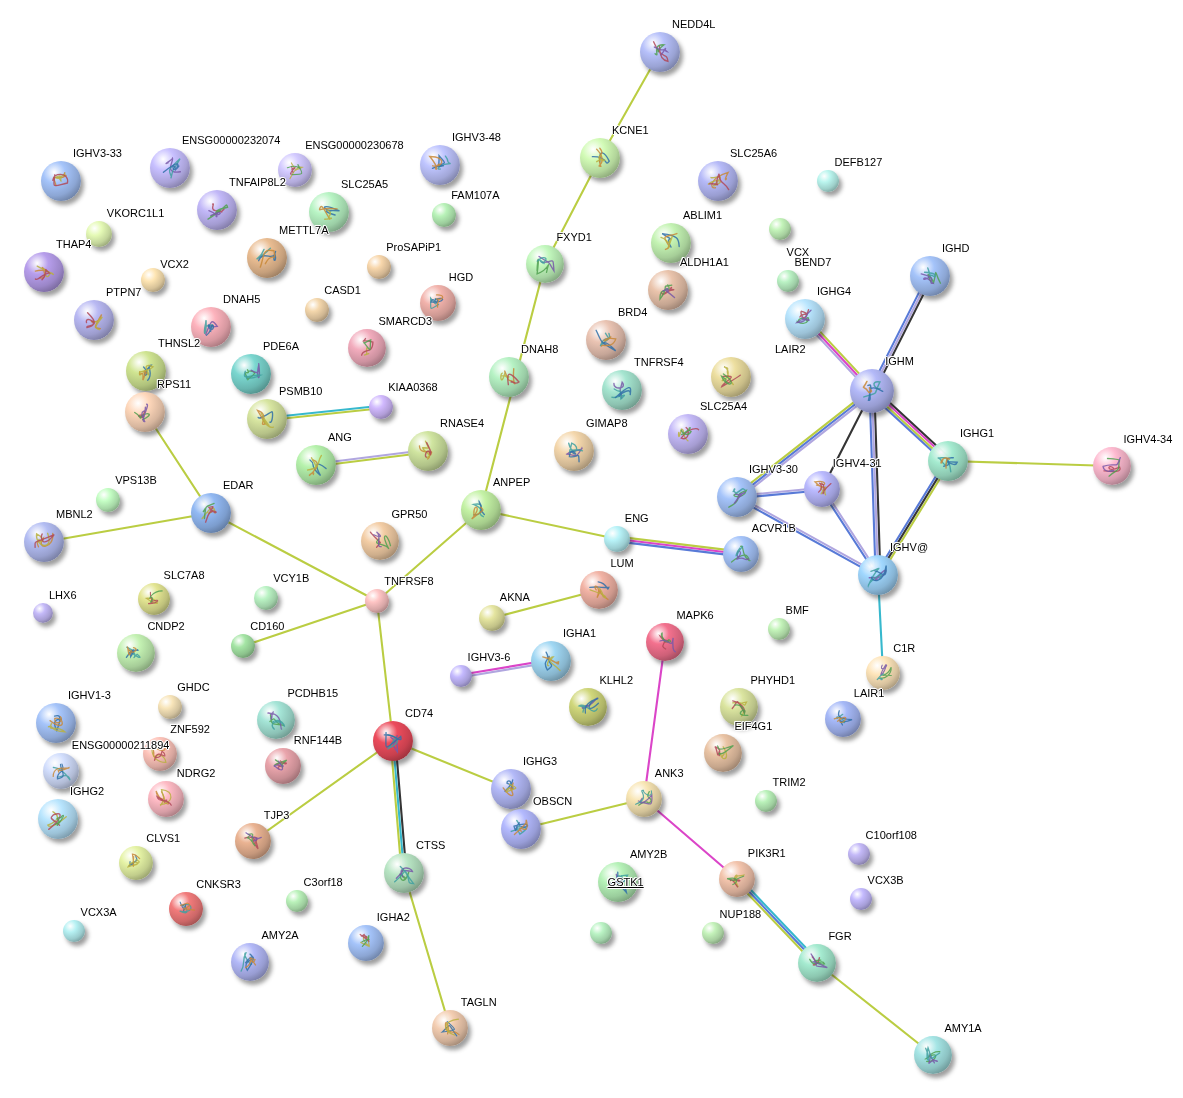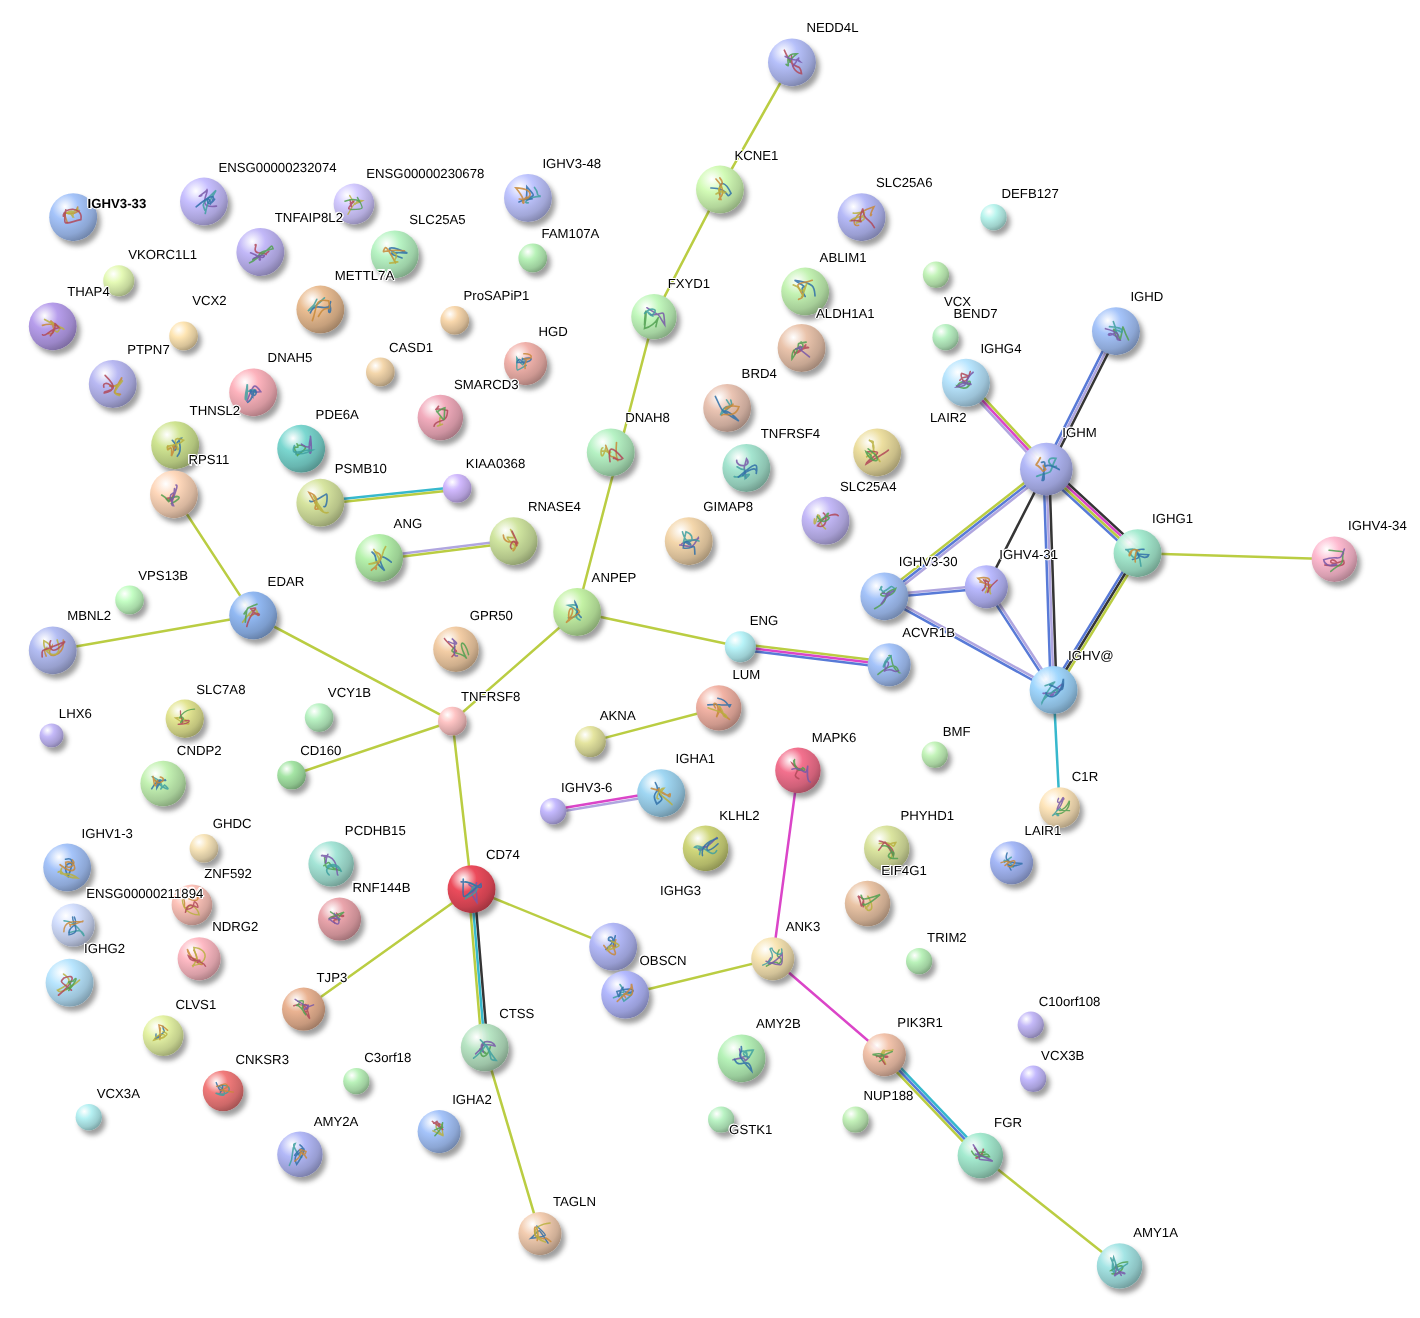--- a/index.html
+++ b/index.html
@@ -102,21 +102,21 @@
       </svg>
     </div>
     <span class="label" style="left: 556.4px; top: 231px;">FXYD1</span>
     <div class="node" style="left: 41px; top: 161px; height: 40px; width: 40px; background: radial-gradient(circle at 33% 28%, rgba(255, 255, 255, 0.95) 0%, rgb(165, 196, 250) 28%, rgb(140, 166, 212) 60%, rgb(81, 96, 123) 98%);">
       <svg viewBox="0 0 40 40" class="ribbon">
         <path d="M13.2 25.6 C6.4 6.0 13.1 21.7 26.4 12.7 C25.3 9.5 20.2 21.0 24.7 8.7" fill="none" stroke="#c88838" stroke-width="1.8" stroke-linecap="round" opacity="0.85"></path>
         <path d="M11.6 15.4 C25.8 8.3 17.0 19.8 19.8 19.5 C11.8 7.4 8.5 23.1 24.8 10.5" fill="none" stroke="#b8b040" stroke-width="1.8" stroke-linecap="round" opacity="0.85"></path>
         <path d="M8.9 18.7 C8.4 8.4 31.2 7.3 28.2 22.4 C9.9 26.7 8.5 31.3 11.6 11.6" fill="none" stroke="#b04858" stroke-width="1.8" stroke-linecap="round" opacity="0.85"></path>
       </svg>
     </div>
-    <span class="label" style="left: 73px; top: 164px; font-weight: bold;">IGHV3-33</span>
+    <span class="label" style="left: 73px; top: 147px;">IGHV3-33</span>
     <div class="node" style="left: 150px; top: 148px; height: 40px; width: 40px; background: radial-gradient(circle at 33% 28%, rgba(255, 255, 255, 0.95) 0%, rgb(199, 191, 255) 28%, rgb(169, 162, 216) 60%, rgb(98, 94, 125) 98%);">
       <svg viewBox="0 0 40 40" class="ribbon">
         <path d="M17.2 13.0 C9.4 16.1 21.5 10.2 23.1 7.0 C24.9 10.2 10.8 27.9 33.4 24.7" fill="none" stroke="#7858a8" stroke-width="1.8" stroke-linecap="round" opacity="0.85"></path>
         <path d="M20.6 29.1 C18.9 21.5 14.2 25.2 32.9 7.4 C21.6 28.9 25.6 13.0 21.1 32.8" fill="none" stroke="#40a0a0" stroke-width="1.8" stroke-linecap="round" opacity="0.85"></path>
         <path d="M11.1 25.4 C31.3 8.7 33.0 13.5 27.1 21.9 C23.2 6.8 20.5 31.8 31.4 17.1" fill="none" stroke="#3070a8" stroke-width="1.8" stroke-linecap="round" opacity="0.85"></path>
       </svg>
     </div>
     <span class="label" style="left: 182px; top: 134px;">ENSG00000232074</span>
     <div class="node" style="left: 278px; top: 153px; height: 34px; width: 34px; background: radial-gradient(circle at 33% 28%, rgba(255, 255, 255, 0.95) 0%, rgb(211, 202, 255) 28%, rgb(179, 171, 220) 60%, rgb(104, 99, 128) 98%);">
       <svg viewBox="0 0 40 40" class="ribbon">
@@ -186,21 +186,21 @@
     <span class="label" style="left: 786.6px; top: 204px; margin-top: 42px;">VCX</span>
     <div class="node" style="left: 24px; top: 252px; height: 40px; width: 40px; background: radial-gradient(circle at 33% 28%, rgba(255, 255, 255, 0.95) 0%, rgb(183, 158, 236) 28%, rgb(155, 134, 200) 60%, rgb(90, 78, 116) 98%);">
       <svg viewBox="0 0 40 40" class="ribbon">
         <path d="M14.5 27.7 C25.8 28.7 18.9 17.2 17.2 13.4 C32.6 27.4 24.8 13.8 8.4 18.6" fill="none" stroke="#c88838" stroke-width="1.8" stroke-linecap="round" opacity="0.85"></path>
         <path d="M10.8 12.1 C20.0 17.6 26.6 18.7 32.4 23.4 C26.4 15.3 27.1 30.0 22.4 24.6" fill="none" stroke="#b8b040" stroke-width="1.8" stroke-linecap="round" opacity="0.85"></path>
         <path d="M8.5 28.9 C11.3 32.3 17.3 21.9 26.6 21.2 C16.8 11.9 27.9 17.2 17.1 30.0" fill="none" stroke="#b04858" stroke-width="1.8" stroke-linecap="round" opacity="0.85"></path>
       </svg>
     </div>
     <span class="label" style="left: 56px; top: 238px;">THAP4</span>
     <div class="node" style="left: 141px; top: 268px; height: 24px; width: 24px; background: radial-gradient(circle at 33% 28%, rgba(255, 255, 255, 0.95) 0%, rgb(254, 229, 179) 28%, rgb(215, 194, 152) 60%, rgb(125, 113, 88) 98%);"></div>
-    <span class="label" style="left: 160.2px; top: 245px;">VCX2</span>
+    <span class="label" style="left: 160.2px; top: 258px;">VCX2</span>
     <div class="node" style="left: 305px; top: 298px; height: 24px; width: 24px; background: radial-gradient(circle at 33% 28%, rgba(255, 255, 255, 0.95) 0%, rgb(244, 215, 172) 28%, rgb(207, 182, 146) 60%, rgb(120, 106, 85) 98%);"></div>
     <span class="label" style="left: 324.2px; top: 284px;">CASD1</span>
     <div class="node" style="left: 420px; top: 285px; height: 36px; width: 36px; background: radial-gradient(circle at 33% 28%, rgba(255, 255, 255, 0.95) 0%, rgb(242, 179, 172) 28%, rgb(205, 152, 146) 60%, rgb(119, 88, 85) 98%);">
       <svg viewBox="0 0 40 40" class="ribbon">
         <path d="M21.3 22.5 C6.4 31.3 10.4 31.6 9.7 13.3 C13.1 17.8 20.6 29.6 16.6 14.0" fill="none" stroke="#40a0a0" stroke-width="1.8" stroke-linecap="round" opacity="0.85"></path>
         <path d="M16.4 15.2 C32.6 10.1 30.7 19.9 10.2 19.1 C13.2 6.9 20.3 29.7 19.8 14.9" fill="none" stroke="#3070a8" stroke-width="1.8" stroke-linecap="round" opacity="0.85"></path>
         <path d="M18.3 8.6 C31.2 7.8 29.7 17.4 18.1 14.4 C26.7 14.9 17.8 16.6 19.9 26.5" fill="none" stroke="#c88838" stroke-width="1.8" stroke-linecap="round" opacity="0.85"></path>
       </svg>
     </div>
     <span class="label" style="left: 448.8px; top: 271px;">HGD</span>
@@ -588,21 +588,21 @@
       </svg>
     </div>
     <span class="label" style="left: 293.8px; top: 734px;">RNF144B</span>
     <div class="node" style="left: 491px; top: 769px; height: 40px; width: 40px; background: radial-gradient(circle at 33% 28%, rgba(255, 255, 255, 0.95) 0%, rgb(179, 185, 248) 28%, rgb(152, 157, 210) 60%, rgb(88, 91, 122) 98%);">
       <svg viewBox="0 0 40 40" class="ribbon">
         <path d="M11.8 22.6 C28.2 8.6 13.0 6.1 14.7 12.4 C30.2 17.0 15.7 29.7 22.0 7.8" fill="none" stroke="#3070a8" stroke-width="1.8" stroke-linecap="round" opacity="0.85"></path>
         <path d="M9.5 18.3 C18.7 31.1 27.4 32.6 18.2 17.7 C24.7 22.8 19.1 20.7 22.6 12.0" fill="none" stroke="#c88838" stroke-width="1.8" stroke-linecap="round" opacity="0.85"></path>
         <path d="M14.1 20.1 C23.3 14.9 14.6 20.8 13.7 23.4 C29.4 18.5 29.6 18.6 17.6 13.5" fill="none" stroke="#b8b040" stroke-width="1.8" stroke-linecap="round" opacity="0.85"></path>
       </svg>
     </div>
-    <span class="label" style="left: 523px; top: 737px; margin-left: 27px;">IGHG3</span>
+    <span class="label" style="left: 523px; top: 755px;">IGHG3</span>
     <div class="node" style="left: 626px; top: 781px; height: 36px; width: 36px; background: radial-gradient(circle at 33% 28%, rgba(255, 255, 255, 0.95) 0%, rgb(248, 229, 179) 28%, rgb(210, 194, 152) 60%, rgb(122, 113, 88) 98%);">
       <svg viewBox="0 0 40 40" class="ribbon">
         <path d="M12.7 29.5 C31.3 17.0 23.8 32.9 30.8 23.5 C32.2 16.4 21.4 21.2 28.2 9.7" fill="none" stroke="#50a050" stroke-width="1.8" stroke-linecap="round" opacity="0.85"></path>
         <path d="M18.0 19.2 C8.3 32.7 23.8 25.0 31.9 14.3 C33.0 31.4 31.9 29.8 12.2 23.4" fill="none" stroke="#7858a8" stroke-width="1.8" stroke-linecap="round" opacity="0.85"></path>
         <path d="M8.3 28.2 C32.1 18.4 10.6 7.1 19.5 7.7 C19.8 13.6 33.9 20.2 31.2 8.5" fill="none" stroke="#40a0a0" stroke-width="1.8" stroke-linecap="round" opacity="0.85"></path>
       </svg>
     </div>
     <span class="label" style="left: 654.8px; top: 767px;">ANK3</span>
     <div class="node" style="left: 148px; top: 781px; height: 36px; width: 36px; background: radial-gradient(circle at 33% 28%, rgba(255, 255, 255, 0.95) 0%, rgb(254, 186, 196) 28%, rgb(215, 158, 166) 60%, rgb(125, 92, 96) 98%);">
       <svg viewBox="0 0 40 40" class="ribbon">
@@ -678,21 +678,21 @@
         <path d="M11.1 9.5 C17.7 27.1 17.2 12.5 16.6 22.0 C18.6 20.6 23.0 8.4 14.7 14.6" fill="none" stroke="#3070a8" stroke-width="1.8" stroke-linecap="round" opacity="0.85"></path>
         <path d="M11.6 14.4 C18.8 14.0 23.4 7.1 26.2 14.7 C15.7 22.6 8.5 17.5 33.3 21.9" fill="none" stroke="#c88838" stroke-width="1.8" stroke-linecap="round" opacity="0.85"></path>
       </svg>
     </div>
     <span class="label" style="left: 196.2px; top: 878px;">CNKSR3</span>
     <div class="node" style="left: 286px; top: 890px; height: 22px; width: 22px; background: radial-gradient(circle at 33% 28%, rgba(255, 255, 255, 0.95) 0%, rgb(186, 242, 186) 28%, rgb(158, 205, 158) 60%, rgb(92, 119, 92) 98%);"></div>
     <span class="label" style="left: 303.6px; top: 876px;">C3orf18</span>
     <div class="node" style="left: 850px; top: 888px; height: 22px; width: 22px; background: radial-gradient(circle at 33% 28%, rgba(255, 255, 255, 0.95) 0%, rgb(196, 186, 254) 28%, rgb(166, 158, 215) 60%, rgb(96, 92, 125) 98%);"></div>
     <span class="label" style="left: 867.6px; top: 874px;">VCX3B</span>
     <div class="node" style="left: 590px; top: 922px; height: 22px; width: 22px; background: radial-gradient(circle at 33% 28%, rgba(255, 255, 255, 0.95) 0%, rgb(186, 243, 196) 28%, rgb(158, 206, 166) 60%, rgb(92, 119, 96) 98%);"></div>
-    <span class="label" style="left: 607.6px; top: 936px;">GSTK1</span>
+    <span class="label" style="left: 607.6px; top: 876px; text-decoration: underline;">GSTK1</span>
     <div class="node" style="left: 702px; top: 922px; height: 22px; width: 22px; background: radial-gradient(circle at 33% 28%, rgba(255, 255, 255, 0.95) 0%, rgb(196, 242, 186) 28%, rgb(166, 205, 158) 60%, rgb(96, 119, 92) 98%);"></div>
     <span class="label" style="left: 719.6px; top: 908px;">NUP188</span>
     <div class="node" style="left: 63px; top: 920px; height: 22px; width: 22px; background: radial-gradient(circle at 33% 28%, rgba(255, 255, 255, 0.95) 0%, rgb(182, 241, 243) 28%, rgb(154, 204, 206) 60%, rgb(89, 118, 119) 98%);"></div>
     <span class="label" style="left: 80.6px; top: 906px;">VCX3A</span>
     <div class="node" style="left: 348px; top: 925px; height: 36px; width: 36px; background: radial-gradient(circle at 33% 28%, rgba(255, 255, 255, 0.95) 0%, rgb(165, 196, 250) 28%, rgb(140, 166, 212) 60%, rgb(81, 96, 123) 98%);">
       <svg viewBox="0 0 40 40" class="ribbon">
         <path d="M12.8 19.6 C33.0 29.0 21.7 26.3 24.4 12.6 C16.7 9.7 11.3 12.7 25.1 25.6" fill="none" stroke="#b8b040" stroke-width="1.8" stroke-linecap="round" opacity="0.85"></path>
         <path d="M21.4 11.4 C15.7 6.8 9.4 13.8 17.7 8.0 C24.6 20.1 31.8 22.6 12.0 8.0" fill="none" stroke="#b04858" stroke-width="1.8" stroke-linecap="round" opacity="0.85"></path>
         <path d="M14.7 18.6 C32.3 9.9 20.9 21.6 24.9 9.1 C20.6 16.6 29.3 9.6 15.2 25.5" fill="none" stroke="#50a050" stroke-width="1.8" stroke-linecap="round" opacity="0.85"></path>
       </svg>

